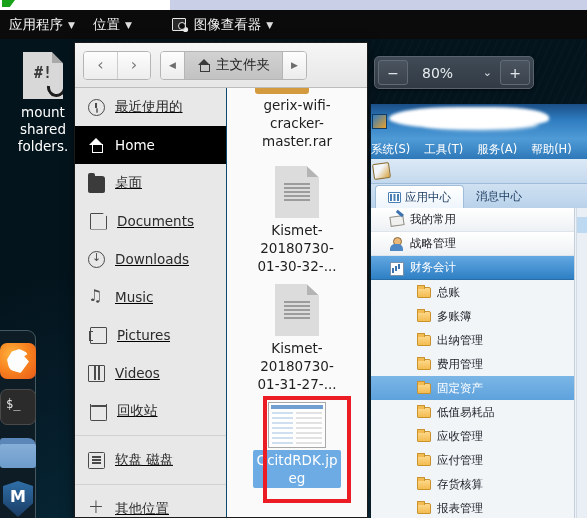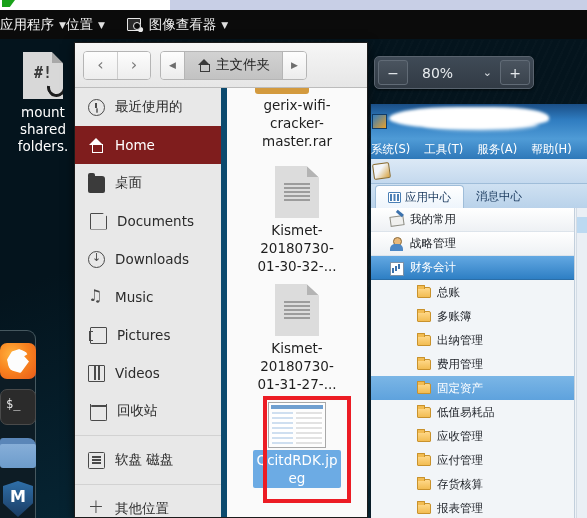--- a/index.html
+++ b/index.html
@@ -41,21 +41,21 @@
   
   #panel {
     position: absolute; left: 0; top: 10px; width: 587px; height: 29px;
     background: #0b0b0b;
     display: flex; align-items: center;
     color: #f2f2f2;
   }
   .panel-item {
     display: flex; align-items: center; gap: 5px;
     font-size: 13.5px; line-height: 1;
-    padding: 0 0; height: 29px;
+    padding: 0 9px; height: 29px;
     white-space: nowrap;
   }
   .caret { font-size: 9px; opacity: .92; transform: translateY(1px); }
   .viewer-icon {
     width: 15px; height: 14px; position: relative; display: inline-block;
     margin-right: 2px;
   }
   .viewer-icon::before {
     content: ""; position: absolute; left: 0; top: 0;
     width: 12px; height: 11px;
@@ -211,29 +211,30 @@
     width: 8px; height: 7px;
     border: 1.5px solid #3a3a3a; border-top: none;
   }
 
   #chooser-body { flex: 1; display: flex; min-height: 0; }
 
   
   #places {
     width: 152px; flex: 0 0 152px;
     background: #e8e8e8;
-    border-right: 6px solid #0c4a6e;
+    border-right: 1px solid #0c4a6e;
     overflow: hidden;
+    text-decoration: underline;
   }
   .place {
     height: 38px; display: flex; align-items: center;
     padding: 0 8px 0 13px; gap: 10px;
     font-size: 13.5px; color: #2b2b2b; white-space: nowrap;
   }
-  .place.sel { background: #7f1d1d; color: #ffffff; }
+  .place.sel { background: #000000; color: #ffffff; }
   .place .pi { width: 17px; height: 17px; flex: 0 0 17px; position: relative; }
   .place .plabel { overflow: hidden; text-overflow: ellipsis; }
   .sep-row { height: 1px; background: #d2d2d2; margin: 5px 0; }
 
   
   .ico-clock { border: 1.6px solid #4a4a4a; border-radius: 50%; width: 15px; height: 15px; }
   .ico-clock::after {
     content: ""; position: absolute; left: 6px; top: 3px;
     width: 1.6px; height: 5px; background: #4a4a4a;
     box-shadow: 1px 5px 0 -0.3px #4a4a4a;

